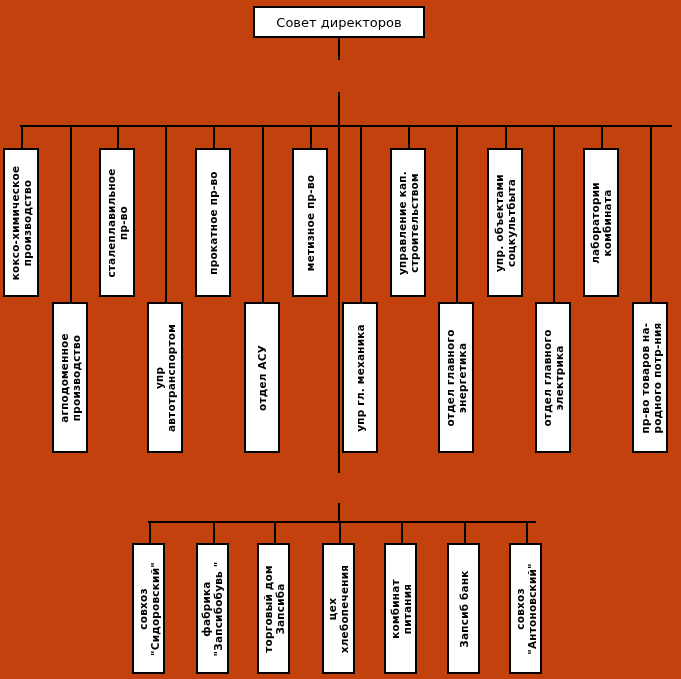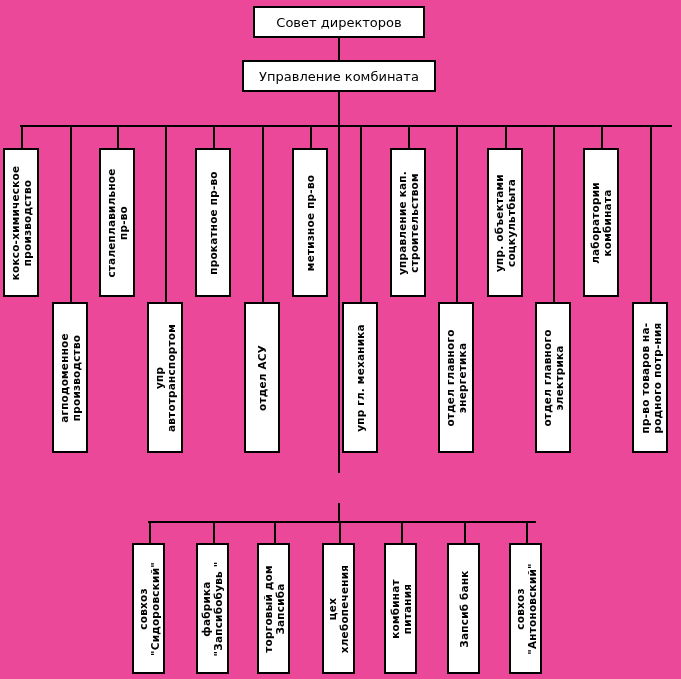--- a/index.html
+++ b/index.html
@@ -1,20 +1,20 @@
 <!DOCTYPE html>
 <html><head>
 <meta charset="utf-8">
 <title>Organizational Chart</title>
 <style>
   html,body{margin:0;padding:0;background:#ffffff;}
   #canvas{
     position:relative;
     width:681px;height:679px;
-    background:#ec4899;
+    background:#c2410c;
     font-family:"DejaVu Sans","Liberation Sans",sans-serif;
     overflow:hidden;
   }
   
   .box{
     position:absolute;
     border:2px solid #000000;
     background:#ffffff;
     box-sizing:border-box;
   }
@@ -52,23 +52,20 @@
 <body>
 
 <div id="canvas">
 
   <div class="box hbox" style="left:253px;top:6px;width:172px;height:32px;">
     <span>Совет директоров</span>
   </div>
 
   <div class="ln vln" style="left:338px;top:38px;height:22px;"></div>
 
-  <div class="box hbox" style="left:242px;top:60px;width:194px;height:32px;">
-    <span>Управление комбината</span>
-  </div>
 
   <div class="ln vln" style="left:338px;top:92px;height:34px;"></div>
 
   <div class="ln hln" style="left:20px;top:125px;width:652px;"></div>
 
   <div id="divisions-layer">
       <div class="ln vln" style="left: 21px; top: 125px; height: 23px;"></div>
       <div class="box vbox" style="left: 3px; top: 148px; width: 36px; height: 149px;">
         <div class="vtext" style="width: 139px;"><span>коксо-химическое</span><span class="l2">производство</span></div>
       </div>

